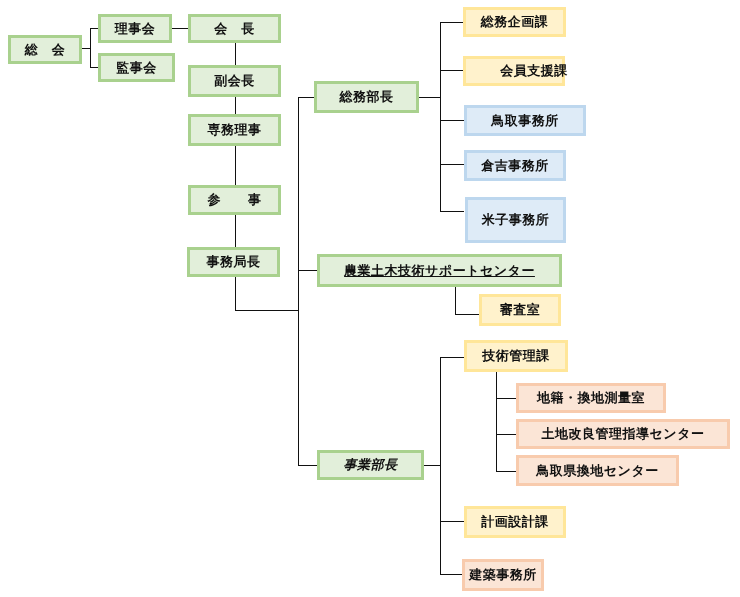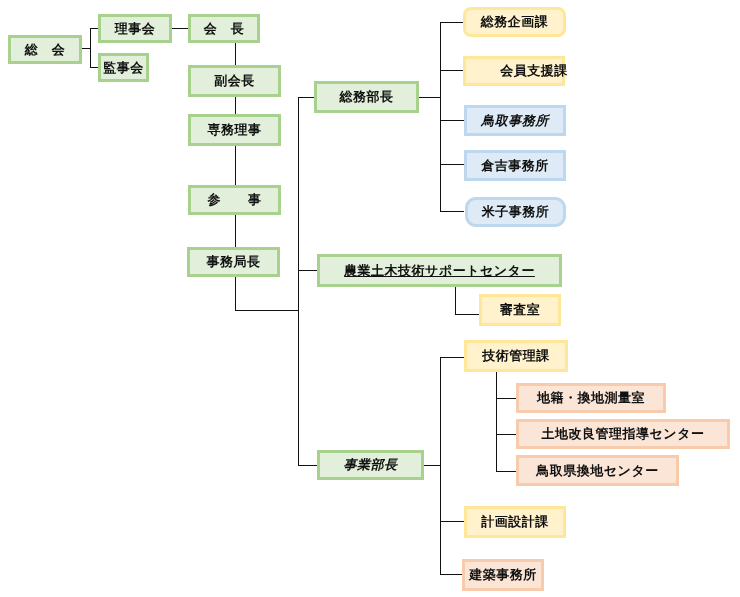--- a/index.html
+++ b/index.html
@@ -50,33 +50,33 @@
   <div class="line" style="left:440px;top:521px;width:24px;height:1px;"></div>
   <div class="line" style="left:440px;top:574px;width:22px;height:1px;"></div>
 
   <div class="line" style="left:496px;top:371px;width:1px;height:100px;"></div>
   <div class="line" style="left:496px;top:398px;width:20px;height:1px;"></div>
   <div class="line" style="left:496px;top:434px;width:20px;height:1px;"></div>
   <div class="line" style="left:496px;top:471px;width:20px;height:1px;"></div>
 
   <div class="box green" style="left:8px;top:35px;width:74px;height:29px;">総　会</div>
   <div class="box green" style="left:98px;top:14px;width:74px;height:29px;">理事会</div>
-  <div class="box green" style="left:98px;top:53px;width:51px;height:29px;">監事会</div>
-  <div class="box green" style="left:188px;top:14px;width:72px;height:29px;font-family:Liberation Mono, monospace;">会　長</div>
+  <div class="box green" style="left:98px;top:53px;width:77px;height:29px;">監事会</div>
+  <div class="box green" style="left:188px;top:14px;width:93px;height:29px;font-family:Liberation Mono, monospace;">会　長</div>
   <div class="box green" style="left:188px;top:65px;width:93px;height:32px;">副会長</div>
   <div class="box green" style="left:188px;top:114px;width:93px;height:32px;">専務理事</div>
   <div class="box green" style="left:188px;top:185px;width:93px;height:30px;">参　　事</div>
   <div class="box green" style="left:187px;top:247px;width:93px;height:30px;">事務局長</div>
 
   <div class="box green" style="left:314px;top:81px;width:105px;height:32px;">総務部長</div>
-  <div class="box yellow" style="left:463px;top:7px;width:103px;height:30px;border-radius:8px;">総務企画課</div>
+  <div class="box yellow" style="left:463px;top:7px;width:103px;height:30px;">総務企画課</div>
   <div class="box yellow" style="left:463px;top:56px;width:102px;height:30px;padding-left:40px;">会員支援課</div>
-  <div class="box blue" style="left:464px;top:105px;width:102px;height:31px;font-style:italic;">鳥取事務所</div>
+  <div class="box blue" style="left:464px;top:105px;width:122px;height:31px;">鳥取事務所</div>
   <div class="box blue" style="left:464px;top:150px;width:102px;height:31px;text-align:right;">倉吉事務所</div>
-  <div class="box blue" style="left:465px;top:197px;width:101px;height:30px;border-radius:11px;">米子事務所</div>
+  <div class="box blue" style="left:465px;top:197px;width:101px;height:46px;">米子事務所</div>
 
   <div class="box green" style="left:317px;top:254px;width:245px;height:33px;text-decoration:underline;">農業土木技術サポートセンター</div>
   <div class="box yellow" style="left:479px;top:294px;width:82px;height:32px;">審査室</div>
 
   <div class="box green" style="left:317px;top:450px;width:107px;height:30px;font-style:italic;">事業部長</div>
   <div class="box yellow" style="left:464px;top:340px;width:104px;height:32px;">技術管理課</div>
   <div class="box orange" style="left:516px;top:383px;width:150px;height:30px;">地籍・換地測量室</div>
   <div class="box orange" style="left:516px;top:419px;width:214px;height:30px;">土地改良管理指導センター</div>
   <div class="box orange" style="left:516px;top:455px;width:163px;height:31px;">鳥取県換地センター</div>
   <div class="box yellow" style="left:464px;top:506px;width:102px;height:32px;">計画設計課</div>

